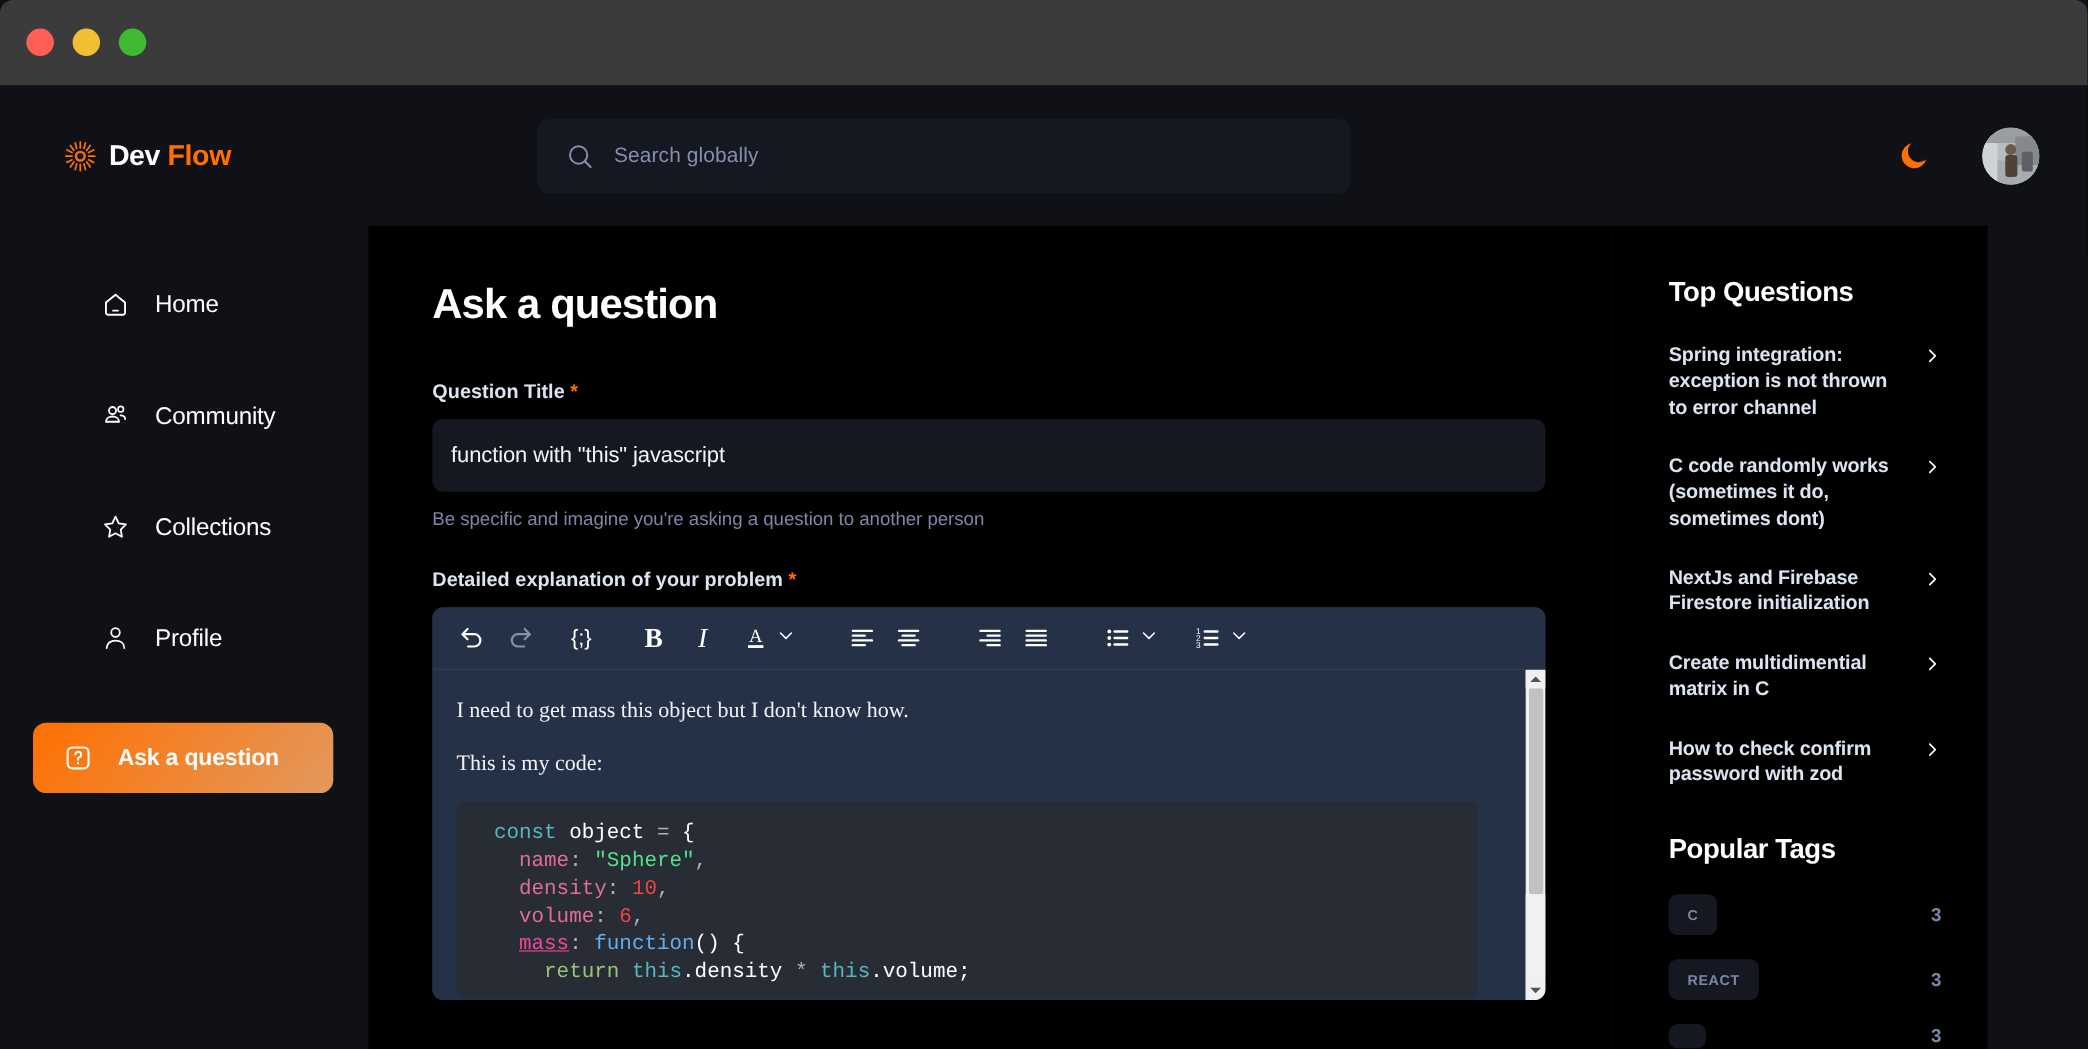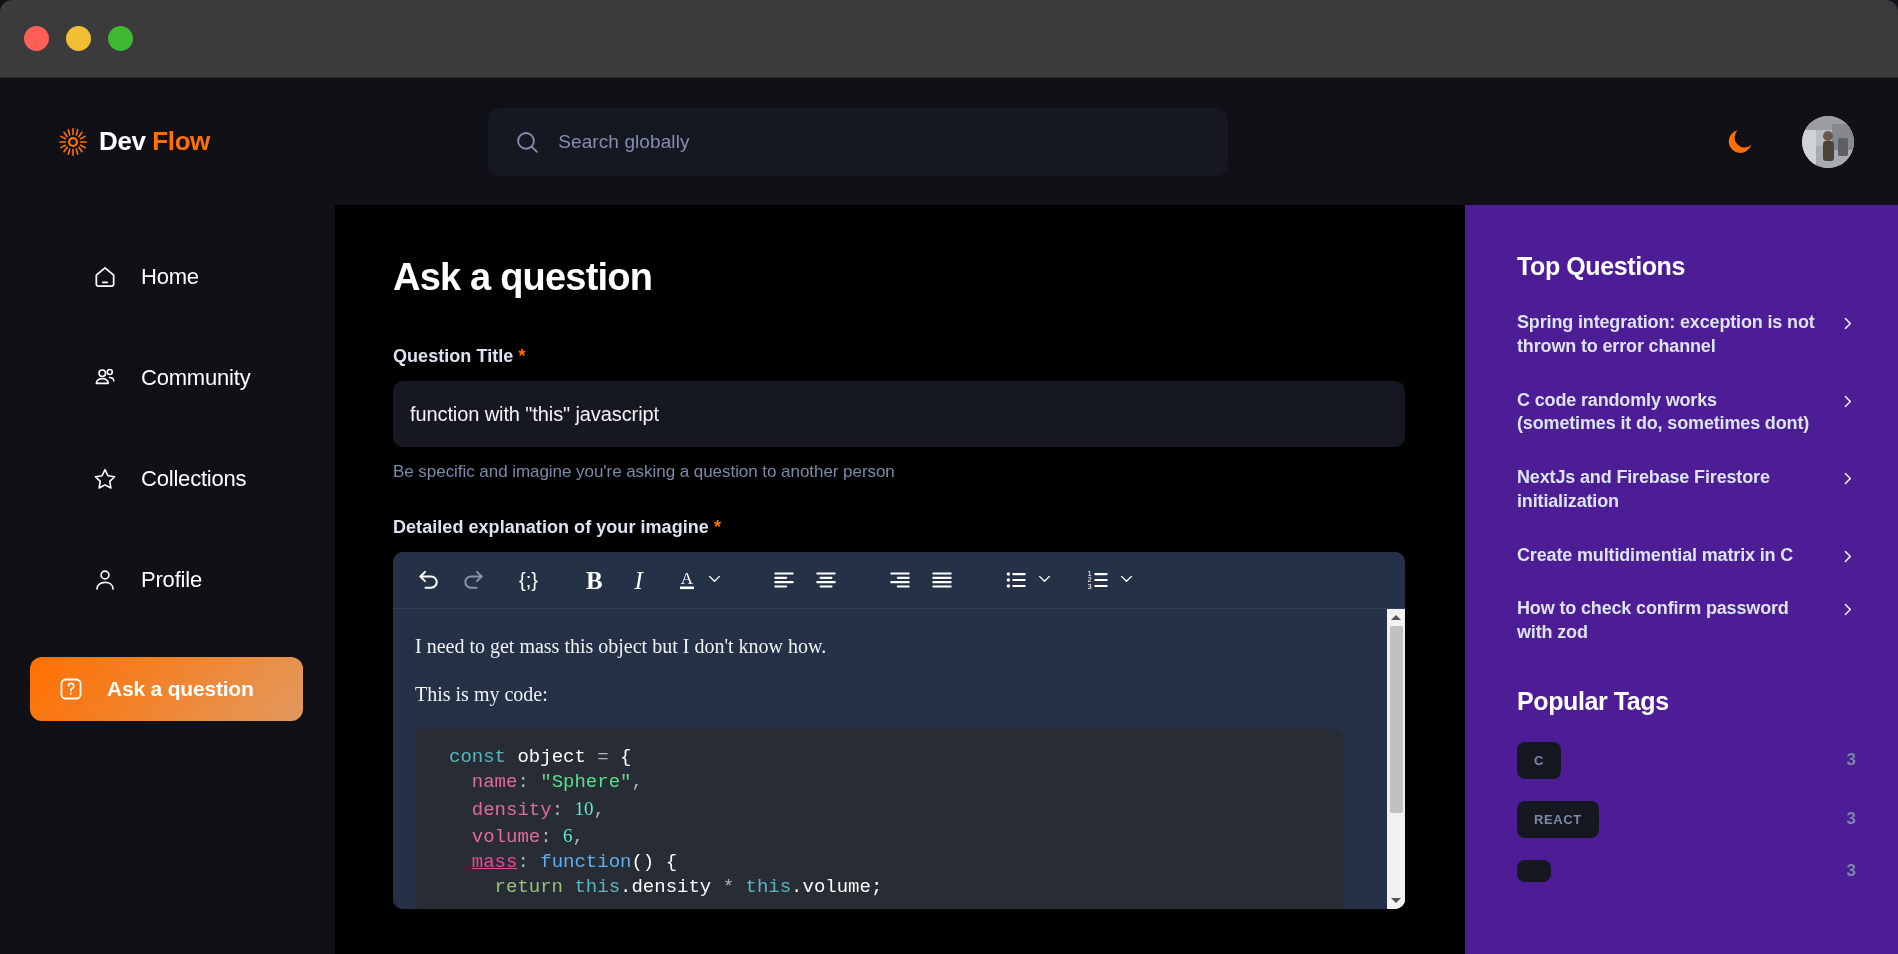--- a/index.html
+++ b/index.html
@@ -266,21 +266,21 @@
     color: #ABB2BF;
     padding-left: 34px;
     white-space: pre;
   }
   .kw   { color: #56B6C2; }
   .kw2  { color: #98C379; }
   .fn   { color: #61AFEF; }
   .prop { color: #E06C9F; }
   .prop2{ color: #ec4899; text-decoration: underline; }
   .str  { color: #55E08C; }
-  .num  { color: #5eead4; font-family: Liberation Serif, serif; }
+  .num  { color: #ef4444; }
   .pl   { color: #ABB2BF; }
   .wht  { color: #FFFFFF; }
 
   
   .ed-scroll {
     position: absolute;
     top: 0; right: 0;
     width: 18px;
     height: 100%;
     background: #F1F1F1;
@@ -305,23 +305,23 @@
     width: 13px;
     height: 187px;
     background: #C1C1C1;
     border-radius: 2px;
     cursor: pointer;
   }
   .ed-scroll .track { flex: 1; width: 100%; background: #F1F1F1; }
 
   
   .right-sidebar {
-    width: 433px;
+    width: 342px;
     flex: none;
-    background: #4c1d95;
+    background: #000000;
     padding: 47px 42px 0 52px;
     overflow: hidden;
   }
   .rs-title {
     font-size: 25px;
     font-weight: 700;
     color: #FFFFFF;
     letter-spacing: -0.4px;
     margin-bottom: 30px;
   }
@@ -501,21 +501,21 @@
           <div class="field-label">
             <span>Question Title</span>
             <span class="req">*</span>
           </div>
           <input class="title-input" type="text" value="function with &quot;this&quot; javascript" style="">
           <div class="field-hint">Be specific and imagine you're asking a question to another person</div>
         </div>
 
         <div>
           <div class="field-label">
-            <span>Detailed explanation of your imagine</span>
+            <span>Detailed explanation of your problem</span>
             <span class="req">*</span>
           </div>
 
           <div class="editor">
 
             <div class="editor-toolbar">
               <span class="tb">
                 <svg width="28" height="28" viewBox="0 0 24 24" fill="none">
                   <path d="M5 9h8.8a4.8 4.8 0 0 1 0 9.6H9" stroke="#FFFFFF" stroke-width="1.7" stroke-linecap="round"></path>
                   <path d="M8.6 5 4.6 9l4 4" stroke="#FFFFFF" stroke-width="1.7" stroke-linecap="round" stroke-linejoin="round"></path>

